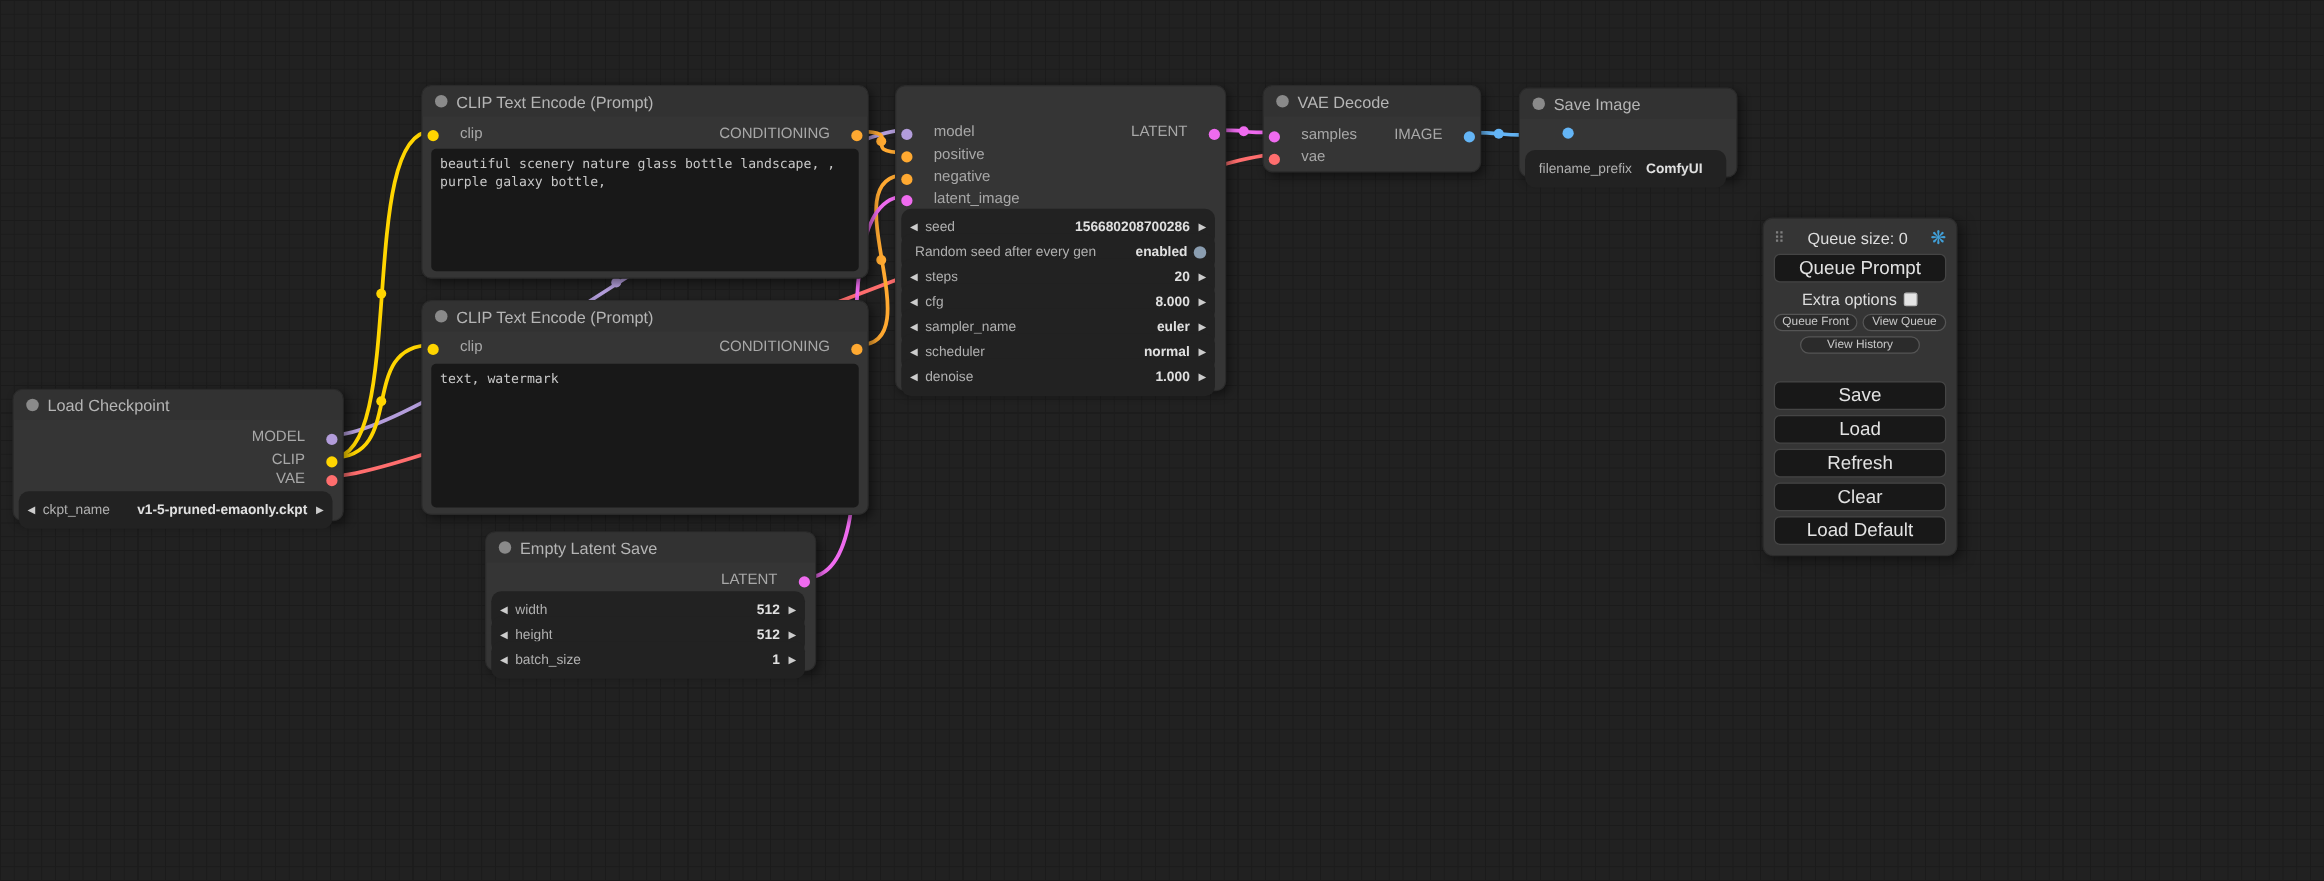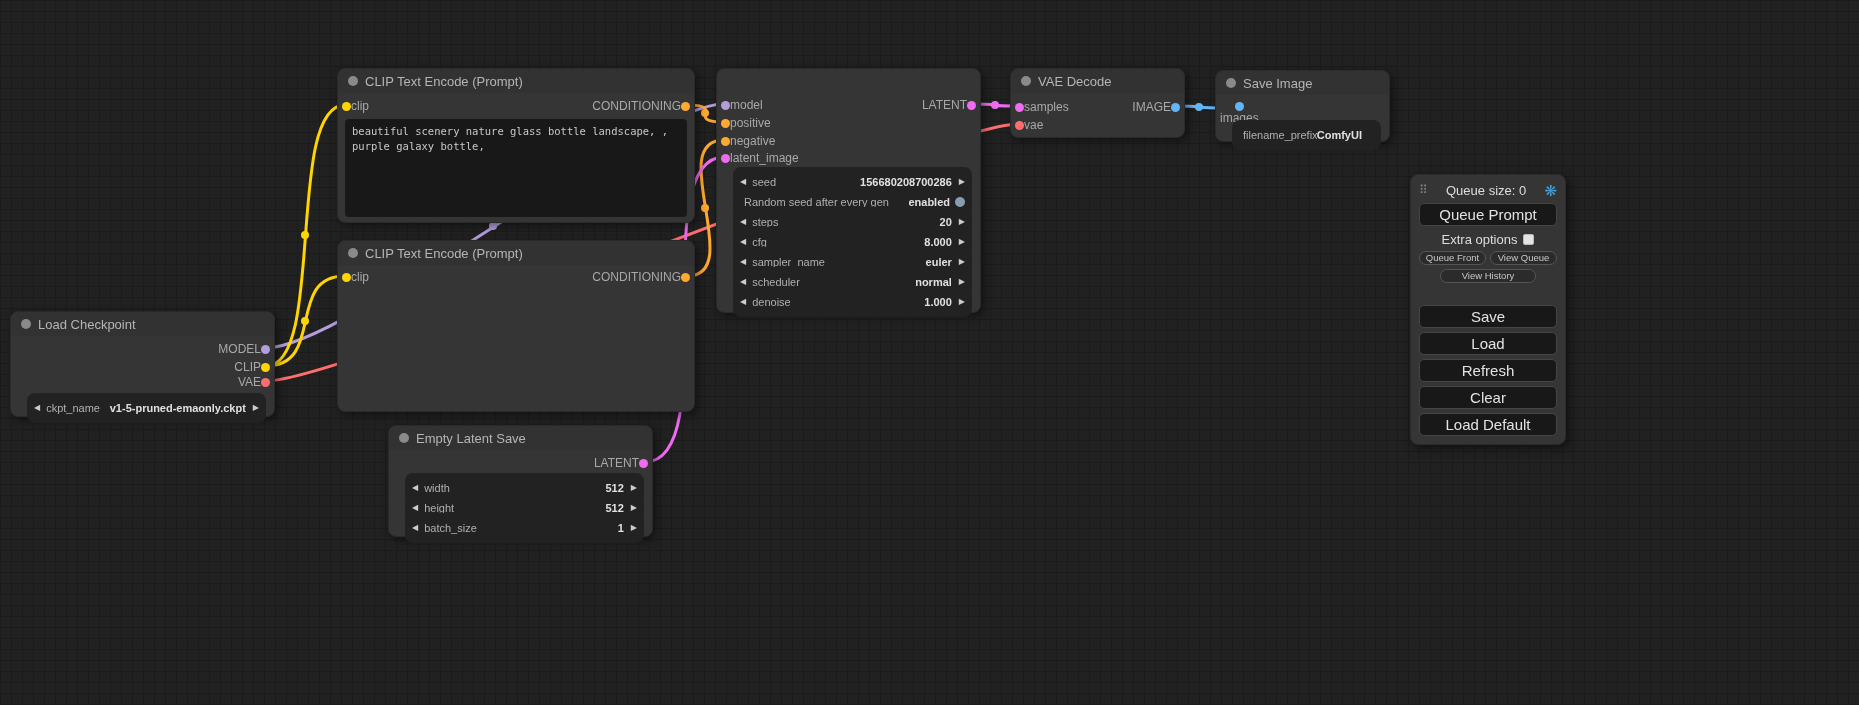--- a/index.html
+++ b/index.html
@@ -37,30 +37,30 @@
     color:#ccc;
   }
   .node-header {
     height:24px; display:flex; align-items:center; gap:7px;
     padding:0 10px;
     background:#323232;
     border-radius:8px 8px 0 0;
     color:#b5b5b5; font-size:13px; white-space:nowrap;
   }
   .title-dot { width:10px; height:10px; border-radius:50%; background:#8a8a8a; flex:0 0 auto; }
-  .port { position:absolute; display:flex; align-items:center; gap:0; height:14px; font-size:12px; color:#a8a8a8; white-space:nowrap; }
+  .port { position:absolute; display:flex; align-items:flex-end; gap:17px; height:14px; font-size:12px; color:#a8a8a8; white-space:nowrap; }
   .port.in  { left:4px; }
   .port.out { right:4px; }
   .dot { width:9px; height:9px; border-radius:50%; flex:0 0 auto; }
   .d-model { background:#B39DDB; } .d-clip { background:#FFD500; }
   .d-vae { background:#FF6E6E; }  .d-cond { background:#FFA931; }
   .d-latent { background:#EF6BEF; } .d-image { background:#64B5F6; }
 
   .widget {
-    position:absolute; left:16px; right:8px; height:30px;
+    position:absolute; left:4px; right:8px; height:30px;
     background:#222; border-radius:8px;
     display:flex; align-items:center; padding:0 7px;
     font-size:11px; color:#cfcfcf; white-space:nowrap;text-align:right;
   }
   .widget .arrow { font-size:8px; color:#ccc; line-height:1; }
   .widget .wlabel { margin-left:6px; color:#b0b0b0; overflow:hidden; }
   .widget .wvalue { margin-left:auto; margin-right:7px; color:#e0e0e0;font-weight:bold; }
   .widget.no-arrows { justify-content:space-between; }
   .widget .knob { width:10px; height:10px; border-radius:50%; background:#8a9db0; flex:0 0 auto; }
 
@@ -174,20 +174,21 @@
       <span>CLIP Text Encode (Prompt)</span>
     </div>
     <div class="port in" style="top:29px;">
       <span class="dot d-clip"></span>
         <span>clip</span>
     </div>
     <div class="port out" style="top:29px;">
       <span>CONDITIONING</span>
         <span class="dot d-cond"></span>
     </div>
+    <div class="prompt-box" style="top:50px; height:115px;">text, watermark</div>
   </div>
 
   <div class="node" style="left:388px; top:425px; width:265px; height:112px;">
     <div class="node-header">
       <span class="title-dot"></span>
       <span>Empty Latent Save</span>
     </div>
     <div class="port out" style="top:30px;">
       <span>LATENT</span>
         <span class="dot d-latent"></span>

